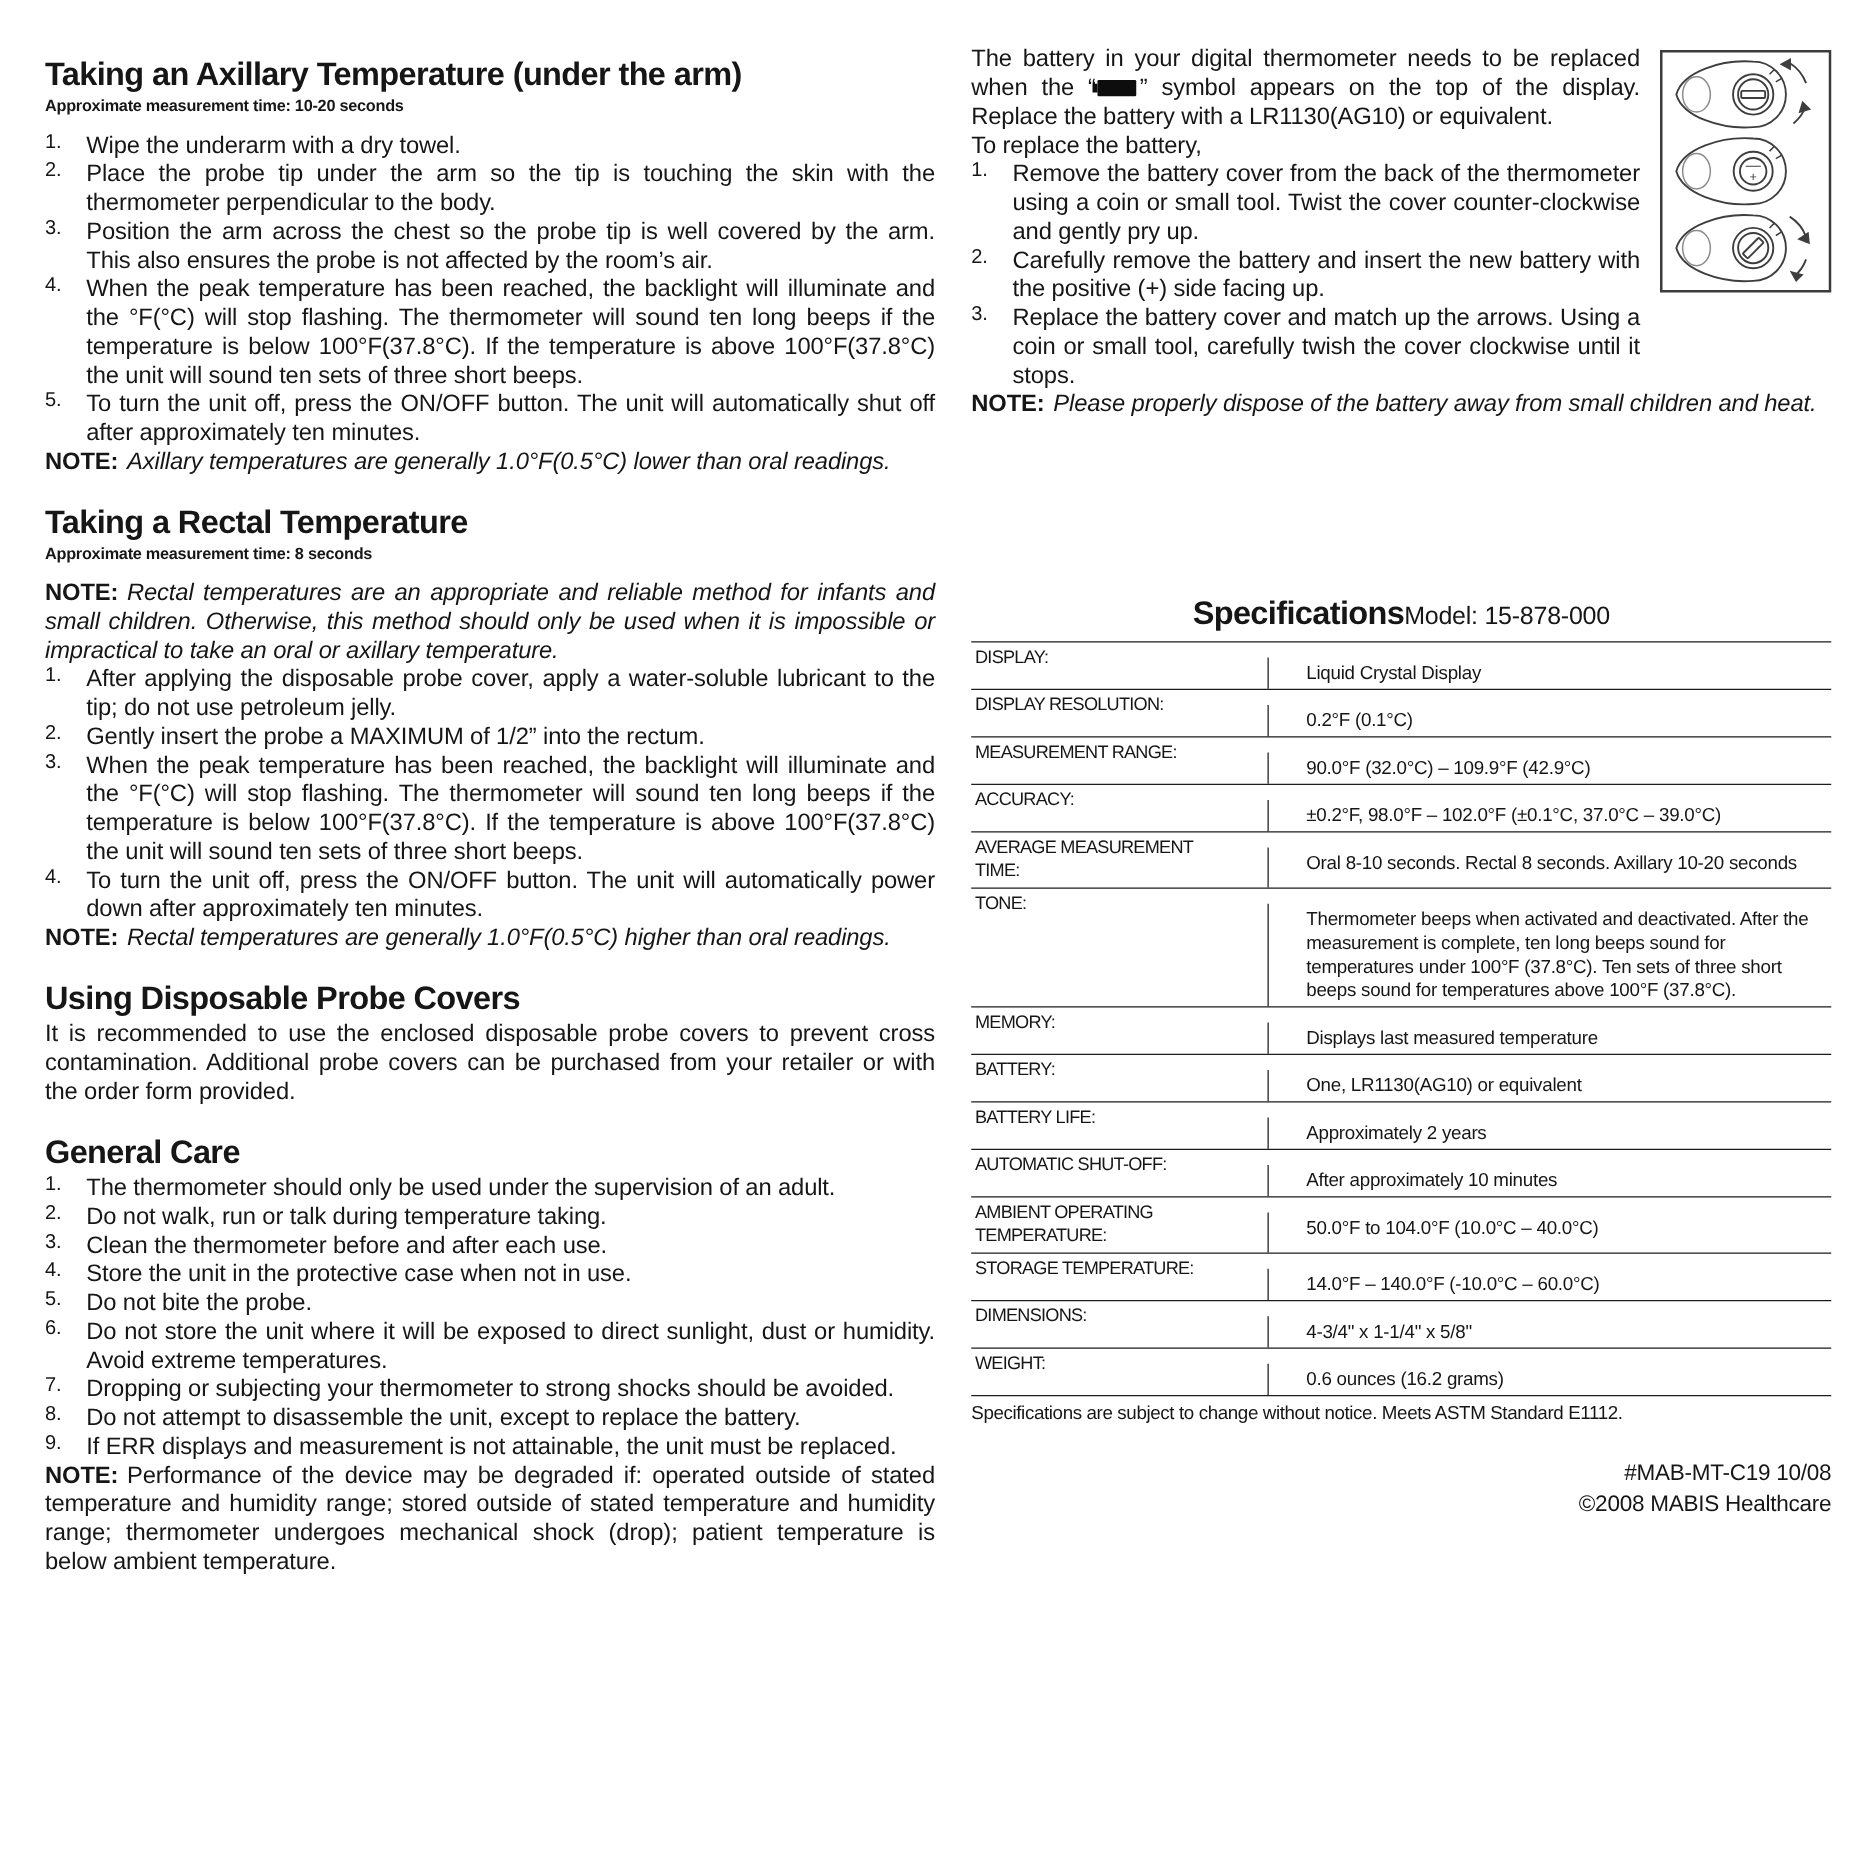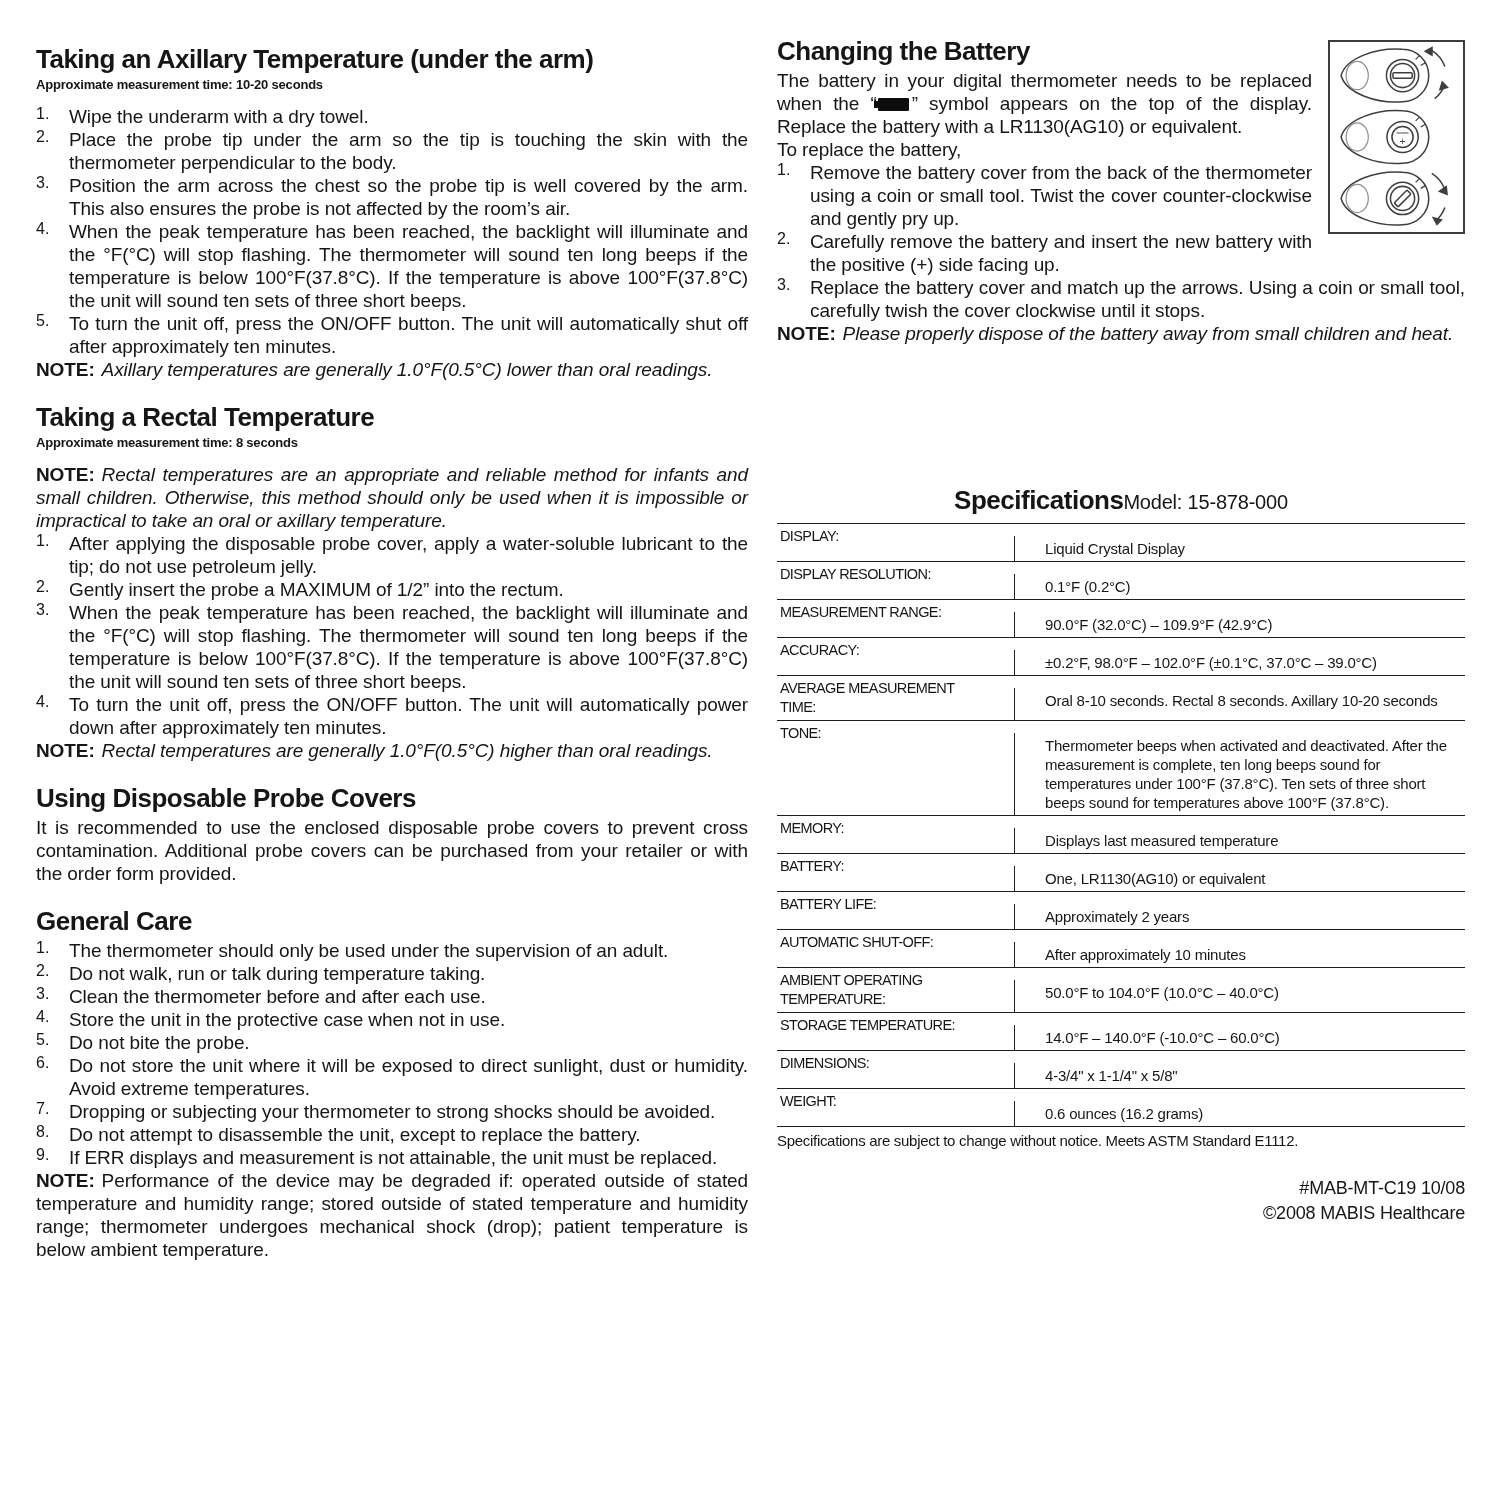--- a/index.html
+++ b/index.html
@@ -202,21 +202,20 @@
           <line x1="88" y1="20" x2="93" y2="17" stroke-width="1.2"></line>
           <path d="M99 5 A32 32 0 0 1 112 21"></path>
           <polygon points="114,17 105,23 115,27" fill="#3e3e3e" stroke="none"></polygon>
           <path d="M112 39 A32 32 0 0 1 102 53"></path>
           <polygon points="104,57 99,48 110,51" fill="#3e3e3e" stroke="none"></polygon>
         </g>
       </svg>
     </div>
 
     <section>
-      <h2>Changing the Battery</h2>
       <p class="body-text"><span>The battery in your digital thermometer needs to be replaced when the “</span><span class="batt-icon"></span><span>” symbol appears on the top of the display. Replace the battery with a LR1130(AG10) or equivalent.</span></p>
       <p class="lead">To replace the battery,</p>
       <div class="list">
         <div class="li">
             <span class="num">1.</span>
             <span class="txt">Remove the battery cover from the back of the thermometer using a coin or small tool.  Twist the cover counter-clockwise and gently pry up.</span>
           </div>
         <div class="li">
             <span class="num">2.</span>
             <span class="txt">Carefully remove the battery and insert the new battery with the positive (+) side facing up.</span>
@@ -234,21 +233,21 @@
         <h2>Specifications</h2>
         <span class="model">Model: 15-878-000</span>
       </div>
       <div class="spec-table">
         <div class="srow">
             <span class="sl">DISPLAY:</span>
             <span class="sv">Liquid Crystal Display</span>
           </div>
         <div class="srow">
             <span class="sl">DISPLAY RESOLUTION:</span>
-            <span class="sv">0.1°F (0.2°C)</span>
+            <span class="sv">0.2°F (0.1°C)</span>
           </div>
         <div class="srow">
             <span class="sl">MEASUREMENT RANGE:</span>
             <span class="sv">90.0°F (32.0°C) – 109.9°F (42.9°C)</span>
           </div>
         <div class="srow">
             <span class="sl">ACCURACY:</span>
             <span class="sv">±0.2°F, 98.0°F – 102.0°F (±0.1°C, 37.0°C – 39.0°C)</span>
           </div>
         <div class="srow">

